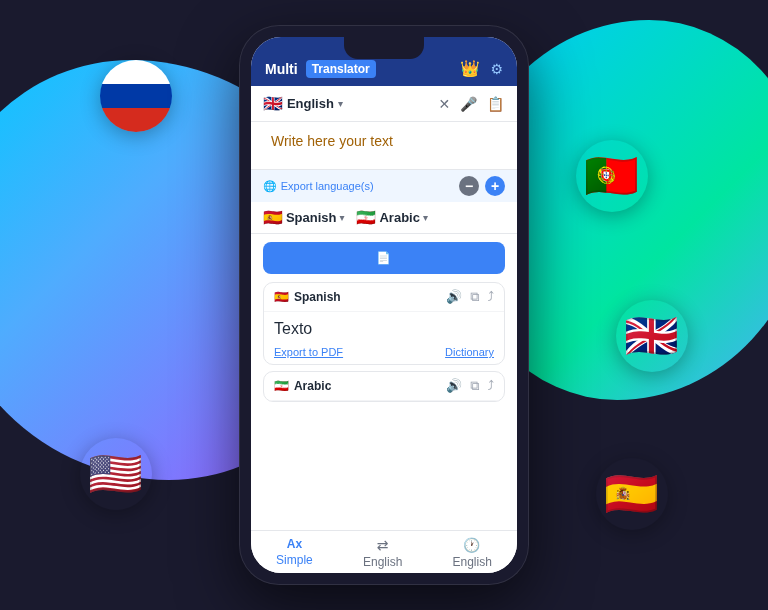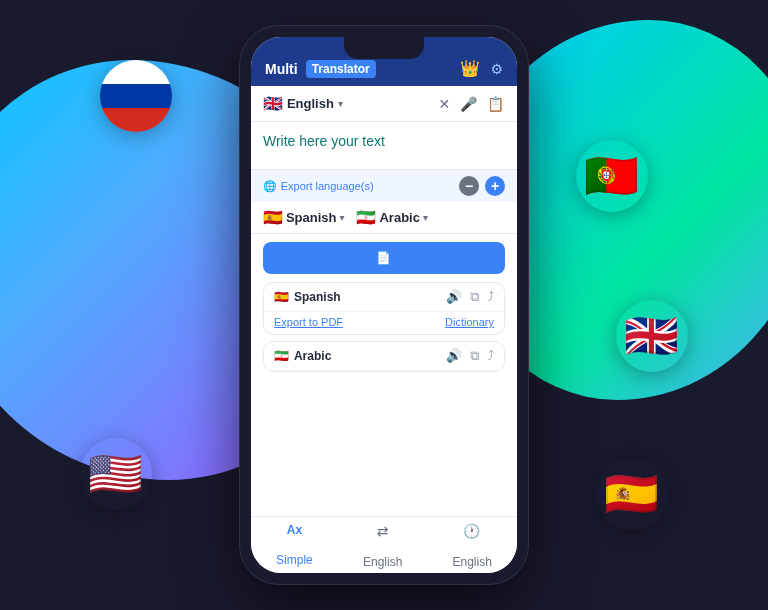--- a/index.html
+++ b/index.html
@@ -181,22 +181,23 @@
 
     
     .text-input-area {
       padding: 10px 12px;
       background: #fff;
       border-bottom: 1px solid #e5e7eb;
       min-height: 48px;
     }
 
     .placeholder-text {
-      color: #0f766e;
+      color: #a16207;
       font-size: 14px;
+      margin-left: 8px;
     }
 
     
     .target-lang-header {
       background: #eff6ff;
       padding: 6px 12px;
       display: flex;
       align-items: center;
       justify-content: space-between;
     }
@@ -339,21 +340,21 @@
       border-top: 1px solid #e5e7eb;
       padding: 6px 0 4px;
       display: flex;
       justify-content: space-around;
     }
 
     .nav-item {
       display: flex;
       flex-direction: column;
       align-items: center;
-      gap: 16px;
+      gap: 2px;
       cursor: pointer;
     }
 
     .nav-icon { font-size: 14px; color: #6b7280; }
     .nav-label { font-size: 12px; color: #6b7280; }
     .nav-item.active .nav-label { color: #3b82f6; }
     .nav-item.active .nav-icon { color: #3b82f6; }
 
     
     .russia-flag {
@@ -467,20 +468,23 @@
           <div class="translation-card-lang">
             <span>🇪🇸</span>
             <span>Spanish</span>
           </div>
           <div class="translation-card-icons">
             <span>🔊</span>
             <span>⧉</span>
             <span>⤴</span>
           </div>
         </div>
+        <div class="translation-card-body">
+          <span class="translated-text">Texto</span>
+        </div>
         <div class="translation-card-footer">
           <span class="footer-link">Export to PDF</span>
           <span class="footer-link">Dictionary</span>
         </div>
       </div>
 
       <div class="translation-card">
         <div class="translation-card-header">
           <div class="translation-card-lang">
             <span>🇮🇷</span>

